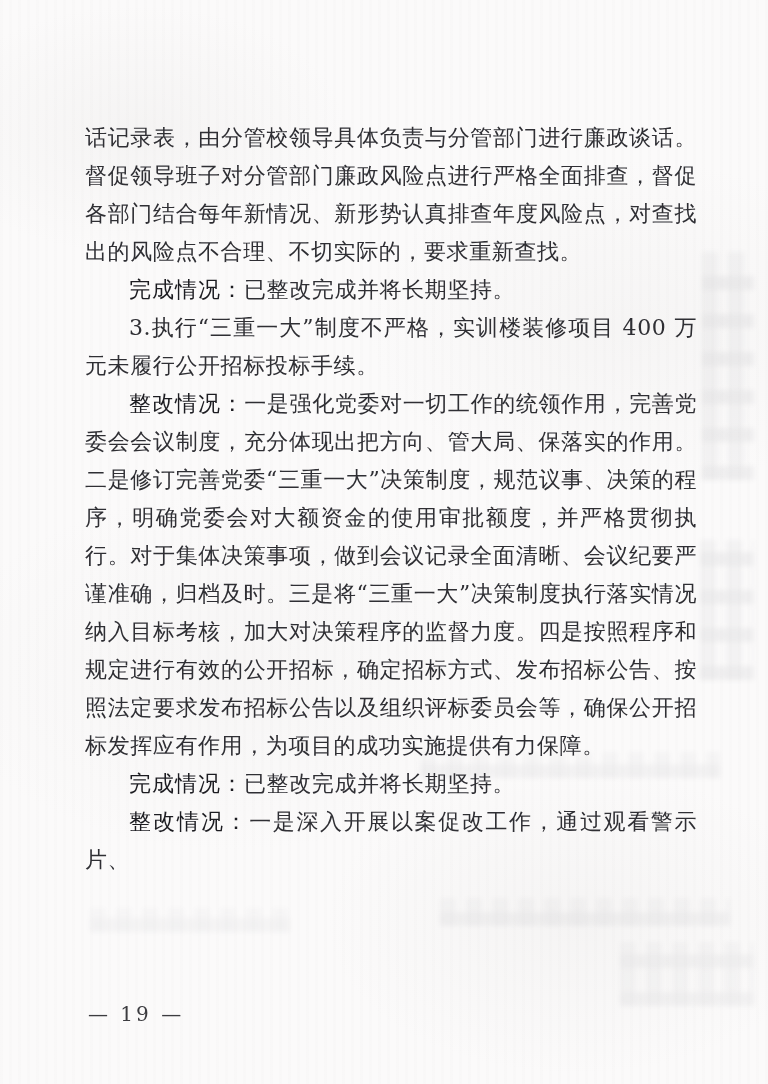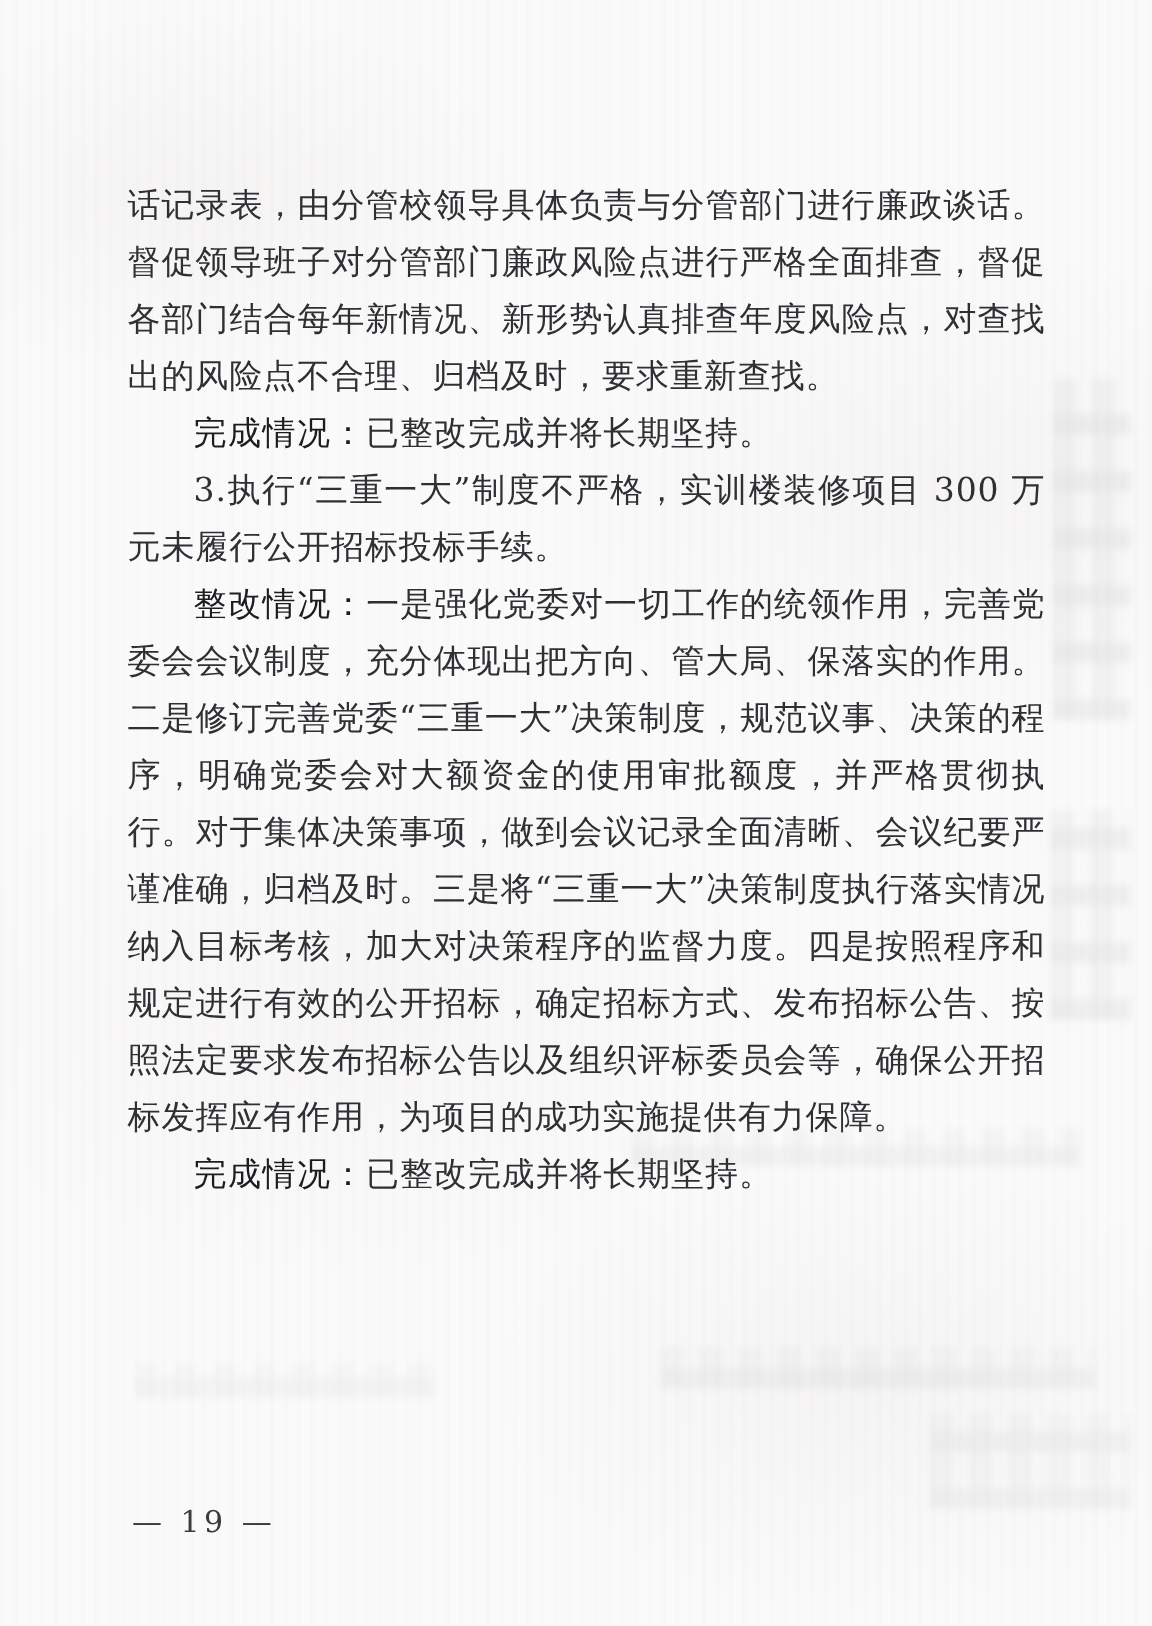--- a/index.html
+++ b/index.html
@@ -89,29 +89,30 @@
 
   <div class="artifact art1"></div>
   <div class="artifact art2"></div>
   <div class="artifact art3"></div>
   <div class="artifact art4"></div>
   <div class="artifact art5"></div>
   <div class="artifact art6"></div>
 
   <div class="text-block">
 
-    <p><span>话记录表，由分管校领导具体负责与分管部门进行廉政谈话。督促领导班子对分管部门廉政风险点进行严格全面排查，督促各部门结合每年新情况、新形势认真排查年度风险点，对查找出的风险点不合理、归档及时，要求重新查找。</span></p>
+    <p><span>话记录表，由分管校领导具体负责与分管部门进行廉政谈话。督促领导班子对分管部门廉政风险点进行严格全面排查，督促各部门结合每年新情况、新形势认真排查年度风险点，对查找出的风险点不合理、不切实际的，要求重新查找。</span></p>
 
     <p class="indent"><span class="para-label">完成情况：</span><span>已整改完成并将长期坚持。</span></p>
 
-    <p class="indent"><span>3.执行“三重一大”制度不严格，实训楼装修项目 300 万元未履行公开招标投标手续。</span></p>
+    <p class="indent"><span>3.执行“三重一大”制度不严格，实训楼装修项目 400 万元未履行公开招标投标手续。</span></p>
 
     <p class="indent"><span class="para-label">整改情况：</span><span>一是强化党委对一切工作的统领作用，完善党委会会议制度，充分体现出把方向、管大局、保落实的作用。二是修订完善党委“三重一大”决策制度，规范议事、决策的程序，明确党委会对大额资金的使用审批额度，并严格贯彻执行。对于集体决策事项，做到会议记录全面清晰、会议纪要严谨准确，归档及时。三是将“三重一大”决策制度执行落实情况纳入目标考核，加大对决策程序的监督力度。四是按照程序和规定进行有效的公开招标，确定招标方式、发布招标公告、按照法定要求发布招标公告以及组织评标委员会等，确保公开招标发挥应有作用，为项目的成功实施提供有力保障。</span></p>
 
     <p class="indent"><span class="para-label">完成情况：</span><span>已整改完成并将长期坚持。</span></p>
 
 
+    <p class="indent"><span class="para-label">整改情况：</span><span>一是深入开展以案促改工作，通过观看警示片、</span></p>
 
   </div>
 
   <div class="footer">— 19 —</div>
 
 </div>
 
 </body></html>

